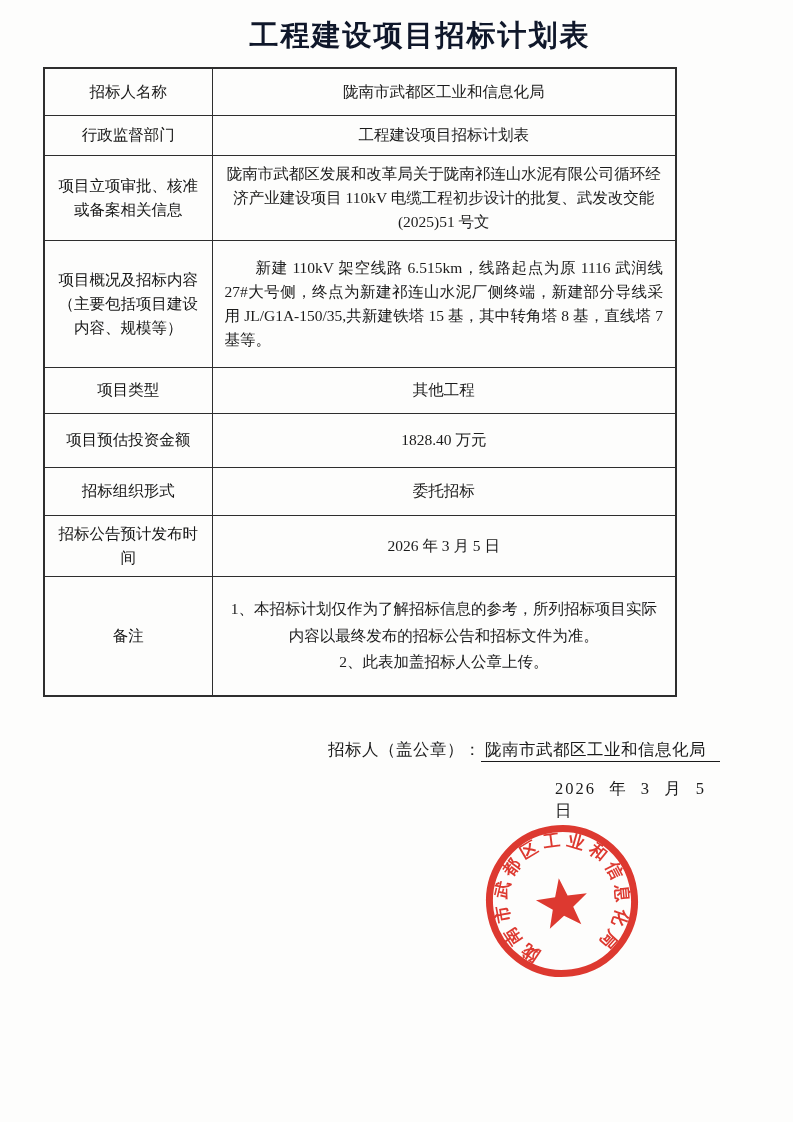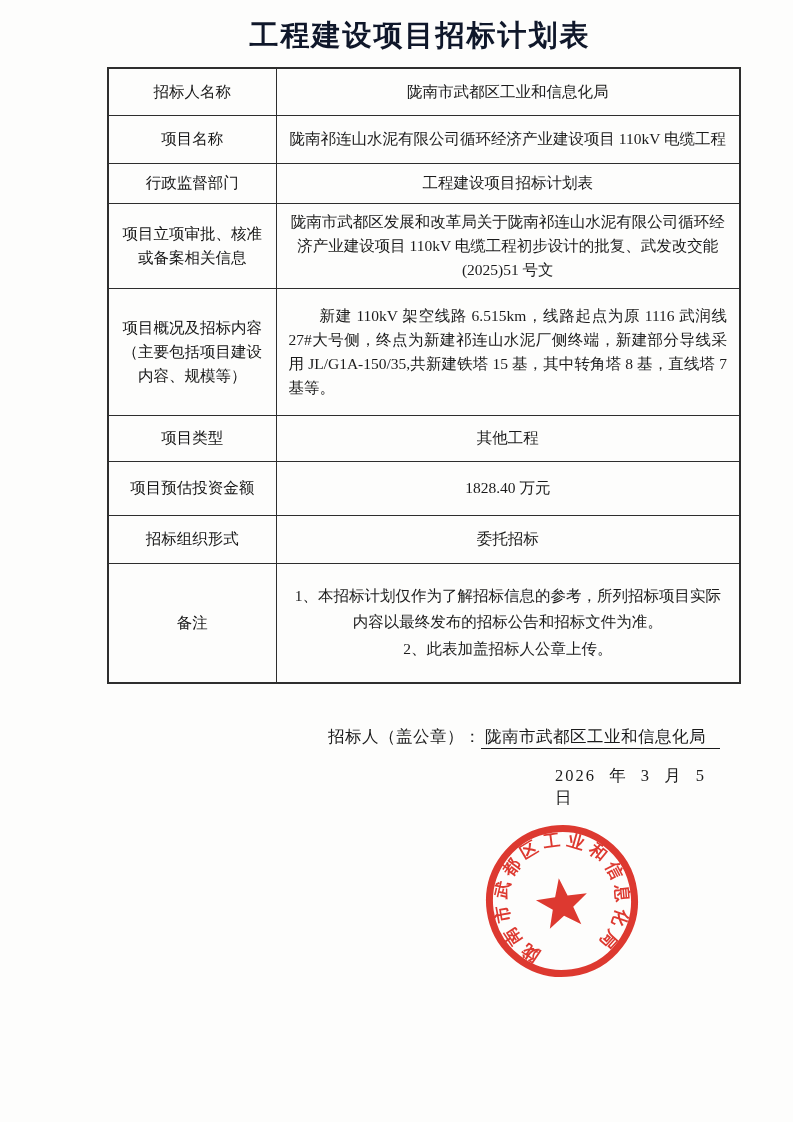--- a/index.html
+++ b/index.html
@@ -16,21 +16,21 @@
     margin-left: 103px;
     width: 634px;
     text-align: center;
     font-family: "Liberation Sans", sans-serif;
     font-weight: bold;
     font-size: 29px;
     letter-spacing: 2px;
     color: #0f172a;
   }
   table.plan {
-    margin-left: 107px;
+    margin-left: 43px;
     margin-top: 11px;
     width: 634px;
     border-collapse: collapse;
     border: 2px solid #2e2e2e;
     table-layout: fixed;
   }
   table.plan td {
     border: 1.5px solid #2e2e2e;
     vertical-align: middle;
     font-size: 15.5px;
@@ -101,24 +101,20 @@
 <body>
 
 <div class="doc-title">工程建设项目招标计划表</div>
 
 <table class="plan">
   <tbody>
     <tr class="r0">
       <td class="lbl">招标人名称</td>
       <td class="val">陇南市武都区工业和信息化局</td>
     </tr>
-    <tr class="r1">
-      <td class="lbl">项目名称</td>
-      <td class="val">陇南祁连山水泥有限公司循环经济产业建设项目 110kV 电缆工程</td>
-    </tr>
     <tr class="r2">
       <td class="lbl">行政监督部门</td>
       <td class="val">工程建设项目招标计划表</td>
     </tr>
     <tr class="r3">
       <td class="lbl">项目立项审批、核准或备案相关信息</td>
       <td class="val">陇南市武都区发展和改革局关于陇南祁连山水泥有限公司循环经济产业建设项目 110kV 电缆工程初步设计的批复、武发改交能(2025)51 号文</td>
     </tr>
     <tr class="r4">
       <td class="lbl">项目概况及招标内容（主要包括项目建设内容、规模等）</td>
@@ -128,20 +124,24 @@
       <td class="lbl">项目类型</td>
       <td class="val">其他工程</td>
     </tr>
     <tr class="r6">
       <td class="lbl">项目预估投资金额</td>
       <td class="val">1828.40 万元</td>
     </tr>
     <tr class="r7">
       <td class="lbl">招标组织形式</td>
       <td class="val">委托招标</td>
+    </tr>
+    <tr class="r9">
+      <td class="lbl">招标公告预计发布时间</td>
+      <td class="val">2026 年 3 月 5 日</td>
     </tr>
     <tr class="r11">
       <td class="lbl">备注</td>
       <td class="val-left">
         <div class="remark-line">1、本招标计划仅作为了解招标信息的参考，所列招标项目实际内容以最终发布的招标公告和招标文件为准。</div>
         <div class="remark-line">2、此表加盖招标人公章上传。</div>
       </td>
     </tr>
   </tbody>
 </table>

